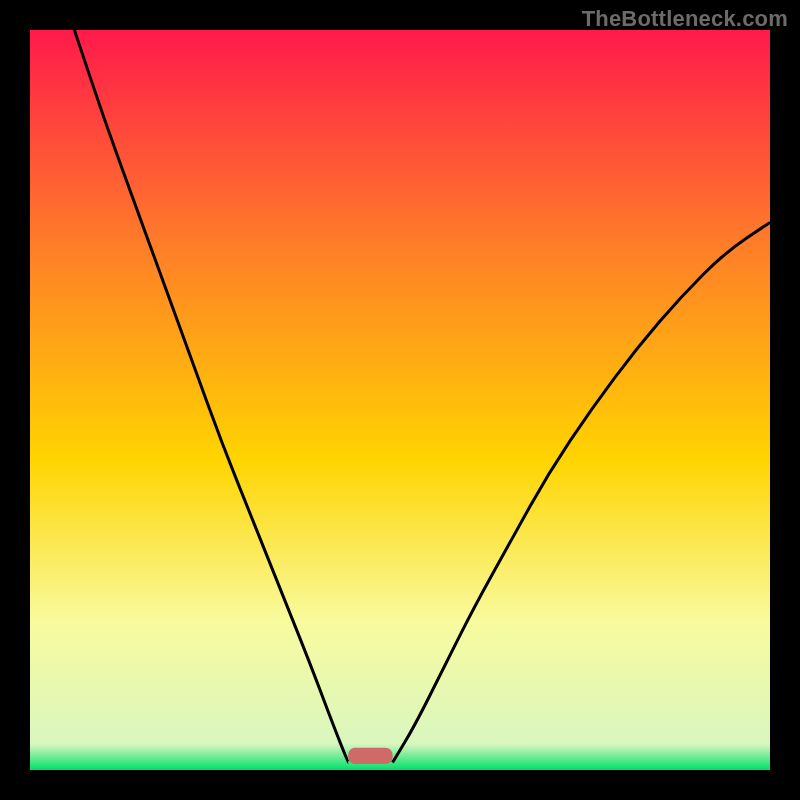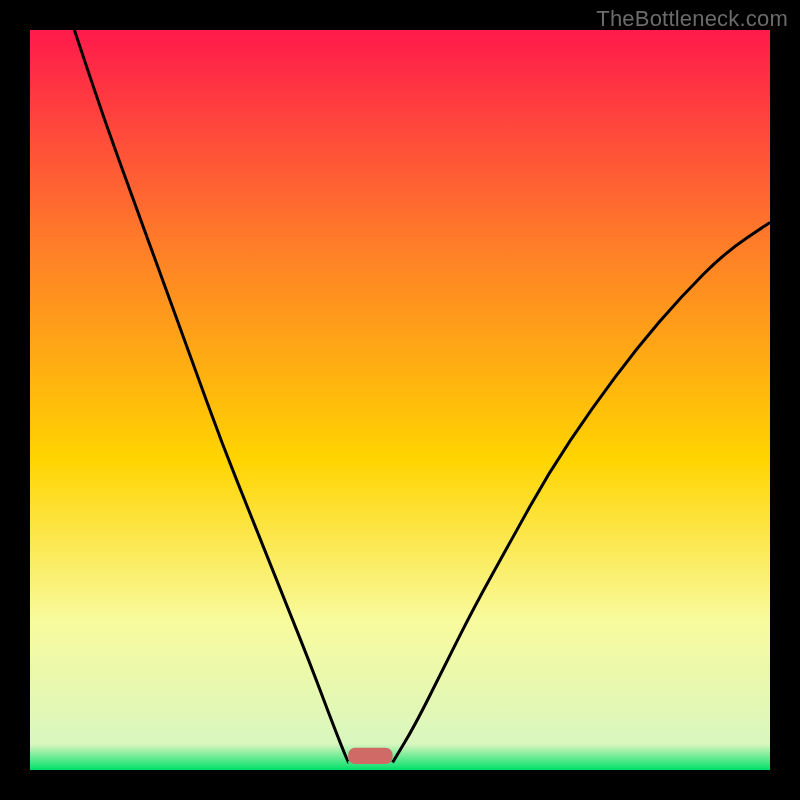--- a/index.html
+++ b/index.html
@@ -25,21 +25,21 @@
     top: 0;
     width: 740px;
     height: 740px;
   }
   .watermark {
     position: absolute;
     top: 6px;
     right: 12px;
     color: #6b6b6b;
     font-size: 22px;
-    font-weight: 400;
+    font-weight: 700;
     letter-spacing: 0.2px;
     user-select: none;
   }
 </style>
 </head>
 <body>
 
 <div class="watermark">TheBottleneck.com</div>
 
 <div class="frame">

